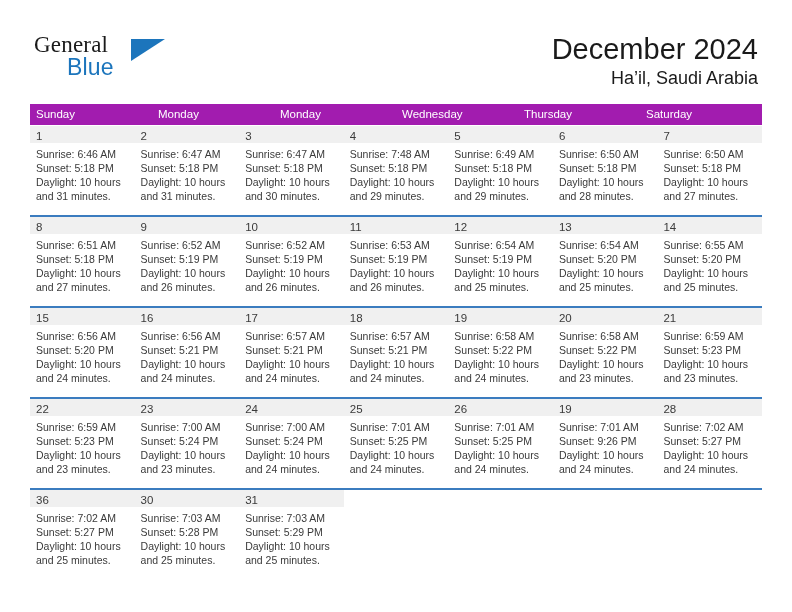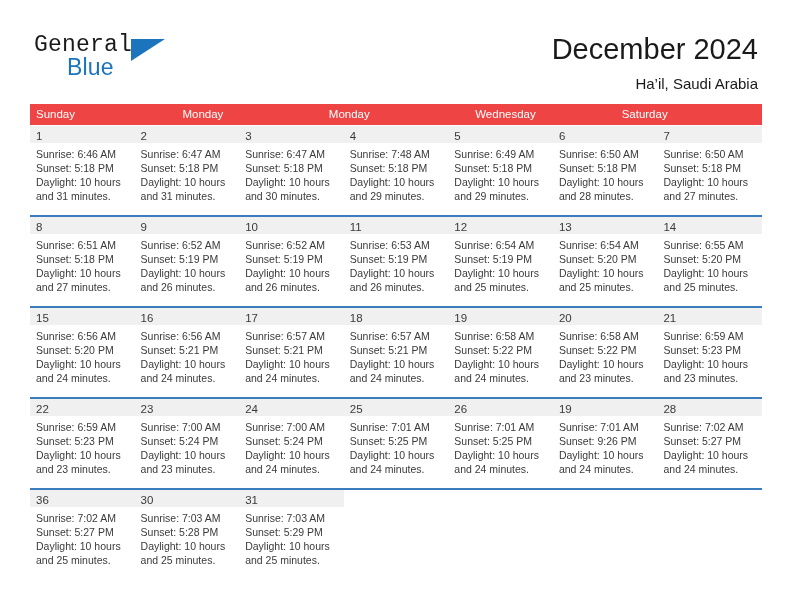--- a/index.html
+++ b/index.html
@@ -38,21 +38,21 @@
     width: 220px;
     height: 58px;
   }
   .brand-general {
     position: absolute;
     left: 0;
     top: 0;
     font-size: 23px;
     letter-spacing: 0.2px;
     color: #1a1a1a;
-    font-family: Liberation Mono, monospace;
+    font-family: Liberation Serif, serif;
   }
   .brand-blue {
     position: absolute;
     left: 33px;
     top: 22px;
     font-size: 23px;
     letter-spacing: 0.2px;
     color: #1c75bc;
     font-family: "Liberation Sans", sans-serif;
   }
@@ -72,39 +72,39 @@
     top: 4px;
     text-align: right;
   }
   .cal-title {
     font-size: 29px;
     color: #1a1a1a;
     line-height: 34px;
     white-space: nowrap;
   }
   .cal-subtitle {
-    font-size: 15px;
+    font-size: 18px;
     color: #1a1a1a;
     line-height: 20px;
-    margin-top: 8px;
+    margin-top: 2px;
     white-space: nowrap;
   }
 
   
   .calendar {
     position: absolute;
     left: 30px;
     top: 104px;
     width: 732px;
   }
 
   .dow-row {
     display: flex;
     width: 100%;
-    background: #ef4444;
+    background: #a21caf;
     height: 21px;
   }
   .dow-cell {
     flex: 1 1 0;
     font-size: 11.5px;
     color: #ffffff;
     line-height: 21px;
     padding-left: 6px;
     box-sizing: border-box;
     overflow: hidden;
@@ -174,20 +174,21 @@
     </div>
 
   </div>
 
   <div class="calendar">
     <div class="dow-row" id="dow-row">
         <div class="dow-cell">Sunday</div>
         <div class="dow-cell">Monday</div>
         <div class="dow-cell">Monday</div>
         <div class="dow-cell">Wednesday</div>
+        <div class="dow-cell">Thursday</div>
         <div class="dow-cell">Saturday</div>
       </div>
     <div id="weeks-container">
         <div class="week-row first">
           <div class="day-cell">
             <div class="daynum-strip"><span class="daynum">1</span></div>
             <div class="day-lines">
               <div>Sunrise: 6:46 AM</div>
               <div>Sunset: 5:18 PM</div>
               <div>Daylight: 10 hours</div>

